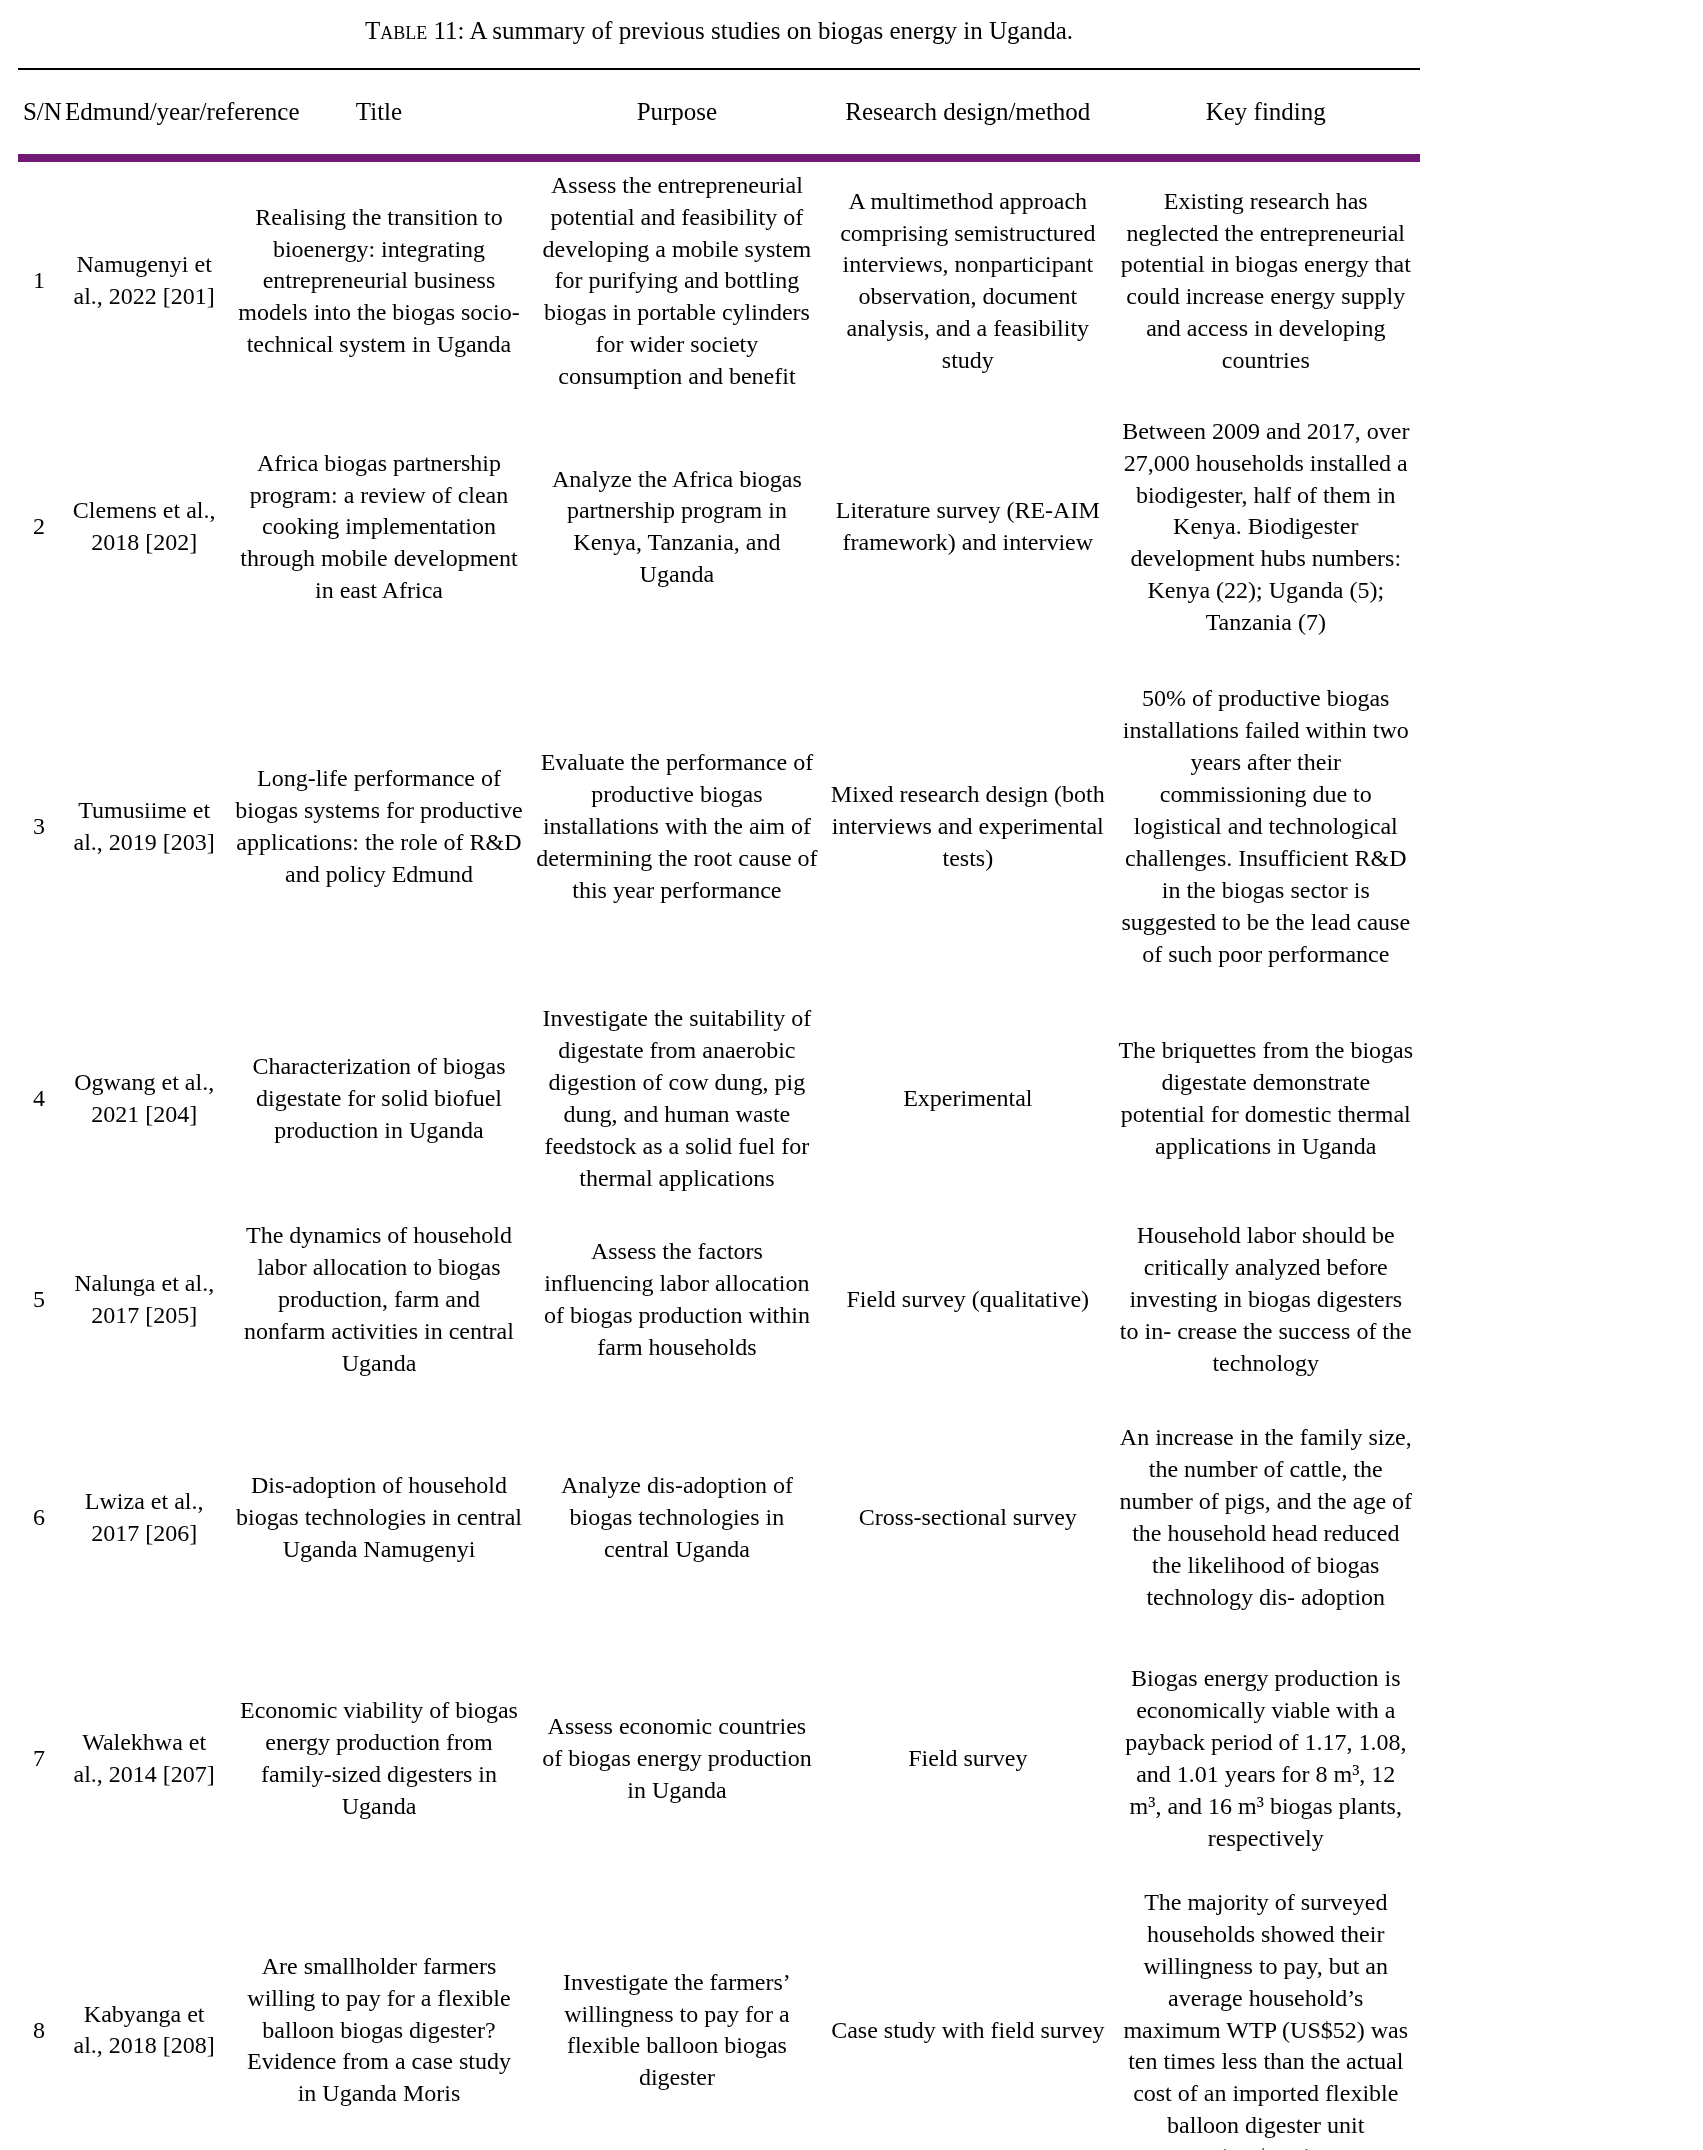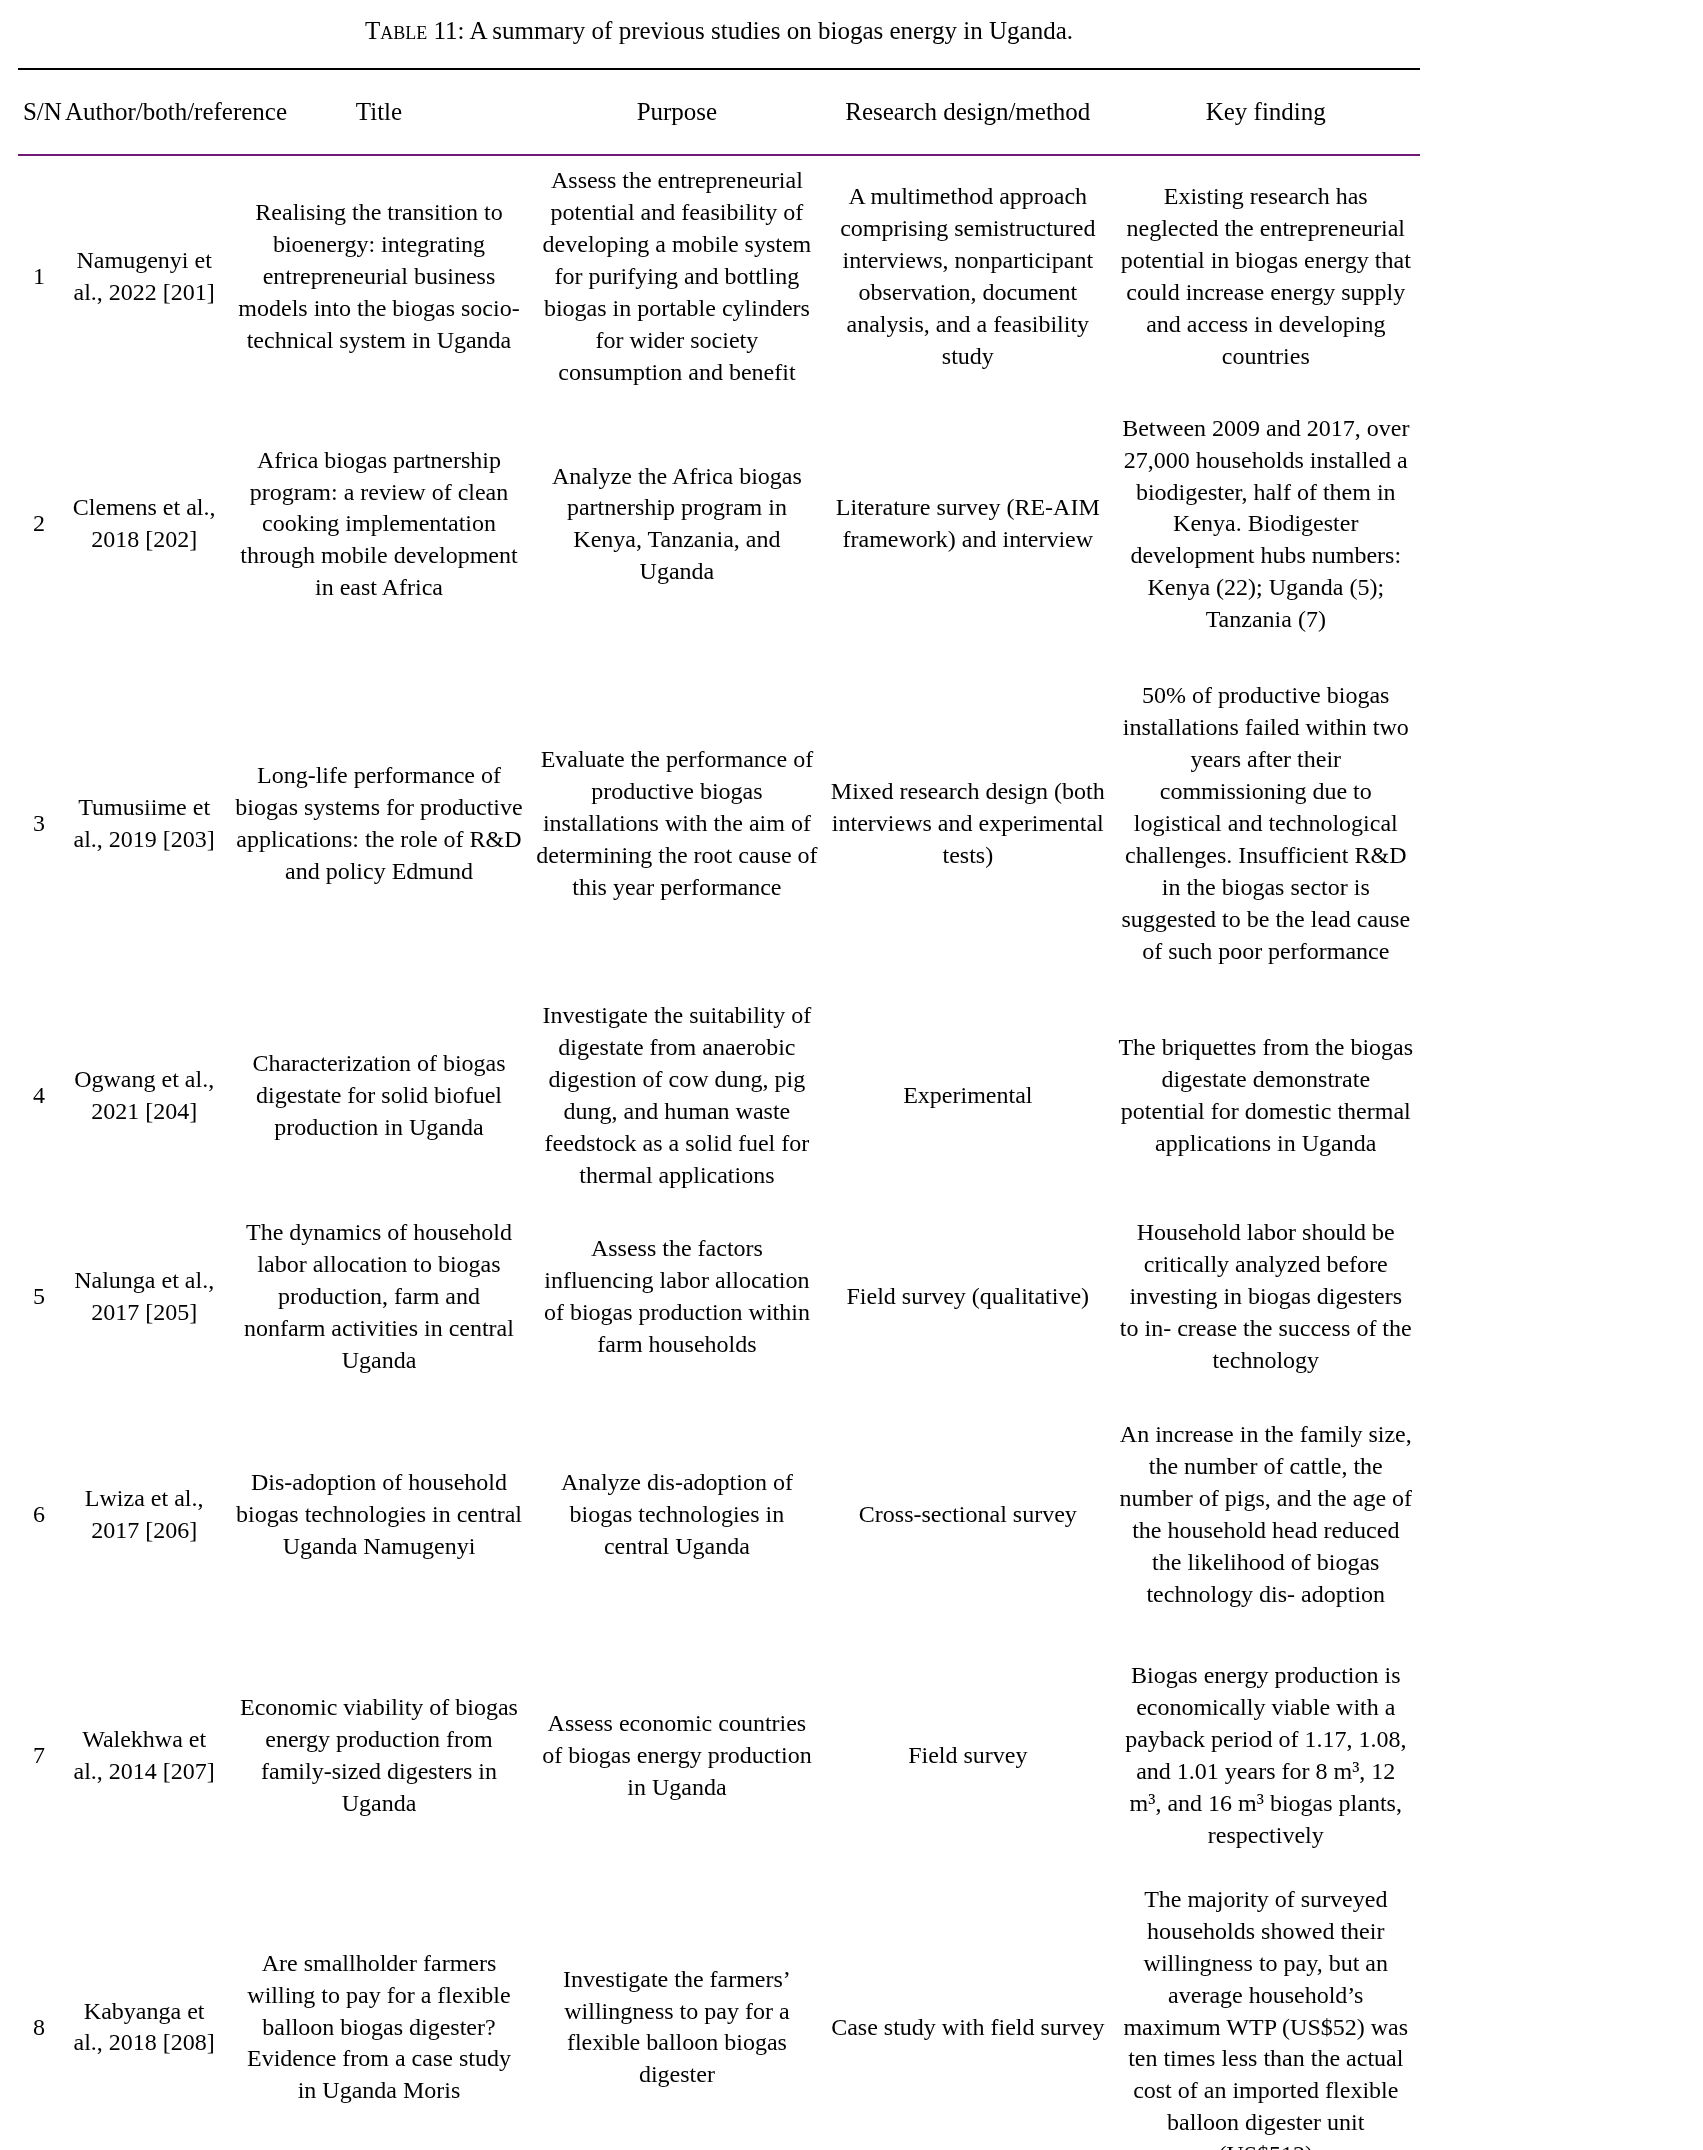--- a/index.html
+++ b/index.html
@@ -29,21 +29,21 @@
     border-top: 2.4px solid #000;
   }
   thead th {
     font-weight: normal;
     font-size: 25px;
     line-height: 1.25;
     text-align: center;
     vertical-align: middle;
     height: 74px;
     padding: 4.9px 4.9px;
-    border-bottom: 2px solid #701a75;
+    border-bottom: 8px solid #701a75;
   }
   tbody td {
     font-size: 24px;
     line-height: 1.33;
     text-align: center;
     vertical-align: middle;
     padding: 3.2px 6.5px;
   }
   
   col.c-sn      { width: 3%; }
@@ -77,21 +77,21 @@
       <col class="c-sn">
         <col class="c-author">
         <col class="c-title">
       <col class="c-purpose">
         <col class="c-method">
         <col class="c-finding">
     </colgroup>
     <thead>
       <tr>
         <th>S/N</th>
-        <th>Author/both/reference</th>
+        <th>Edmund/year/reference</th>
         <th>Title</th>
         <th>Purpose</th>
         <th>Research design/method</th>
         <th>Key finding</th>
       </tr>
     </thead>
     <tbody>
       <tr class="r1">
         <td>1</td>
         <td>Namugenyi et al., 2022 [201]</td>

